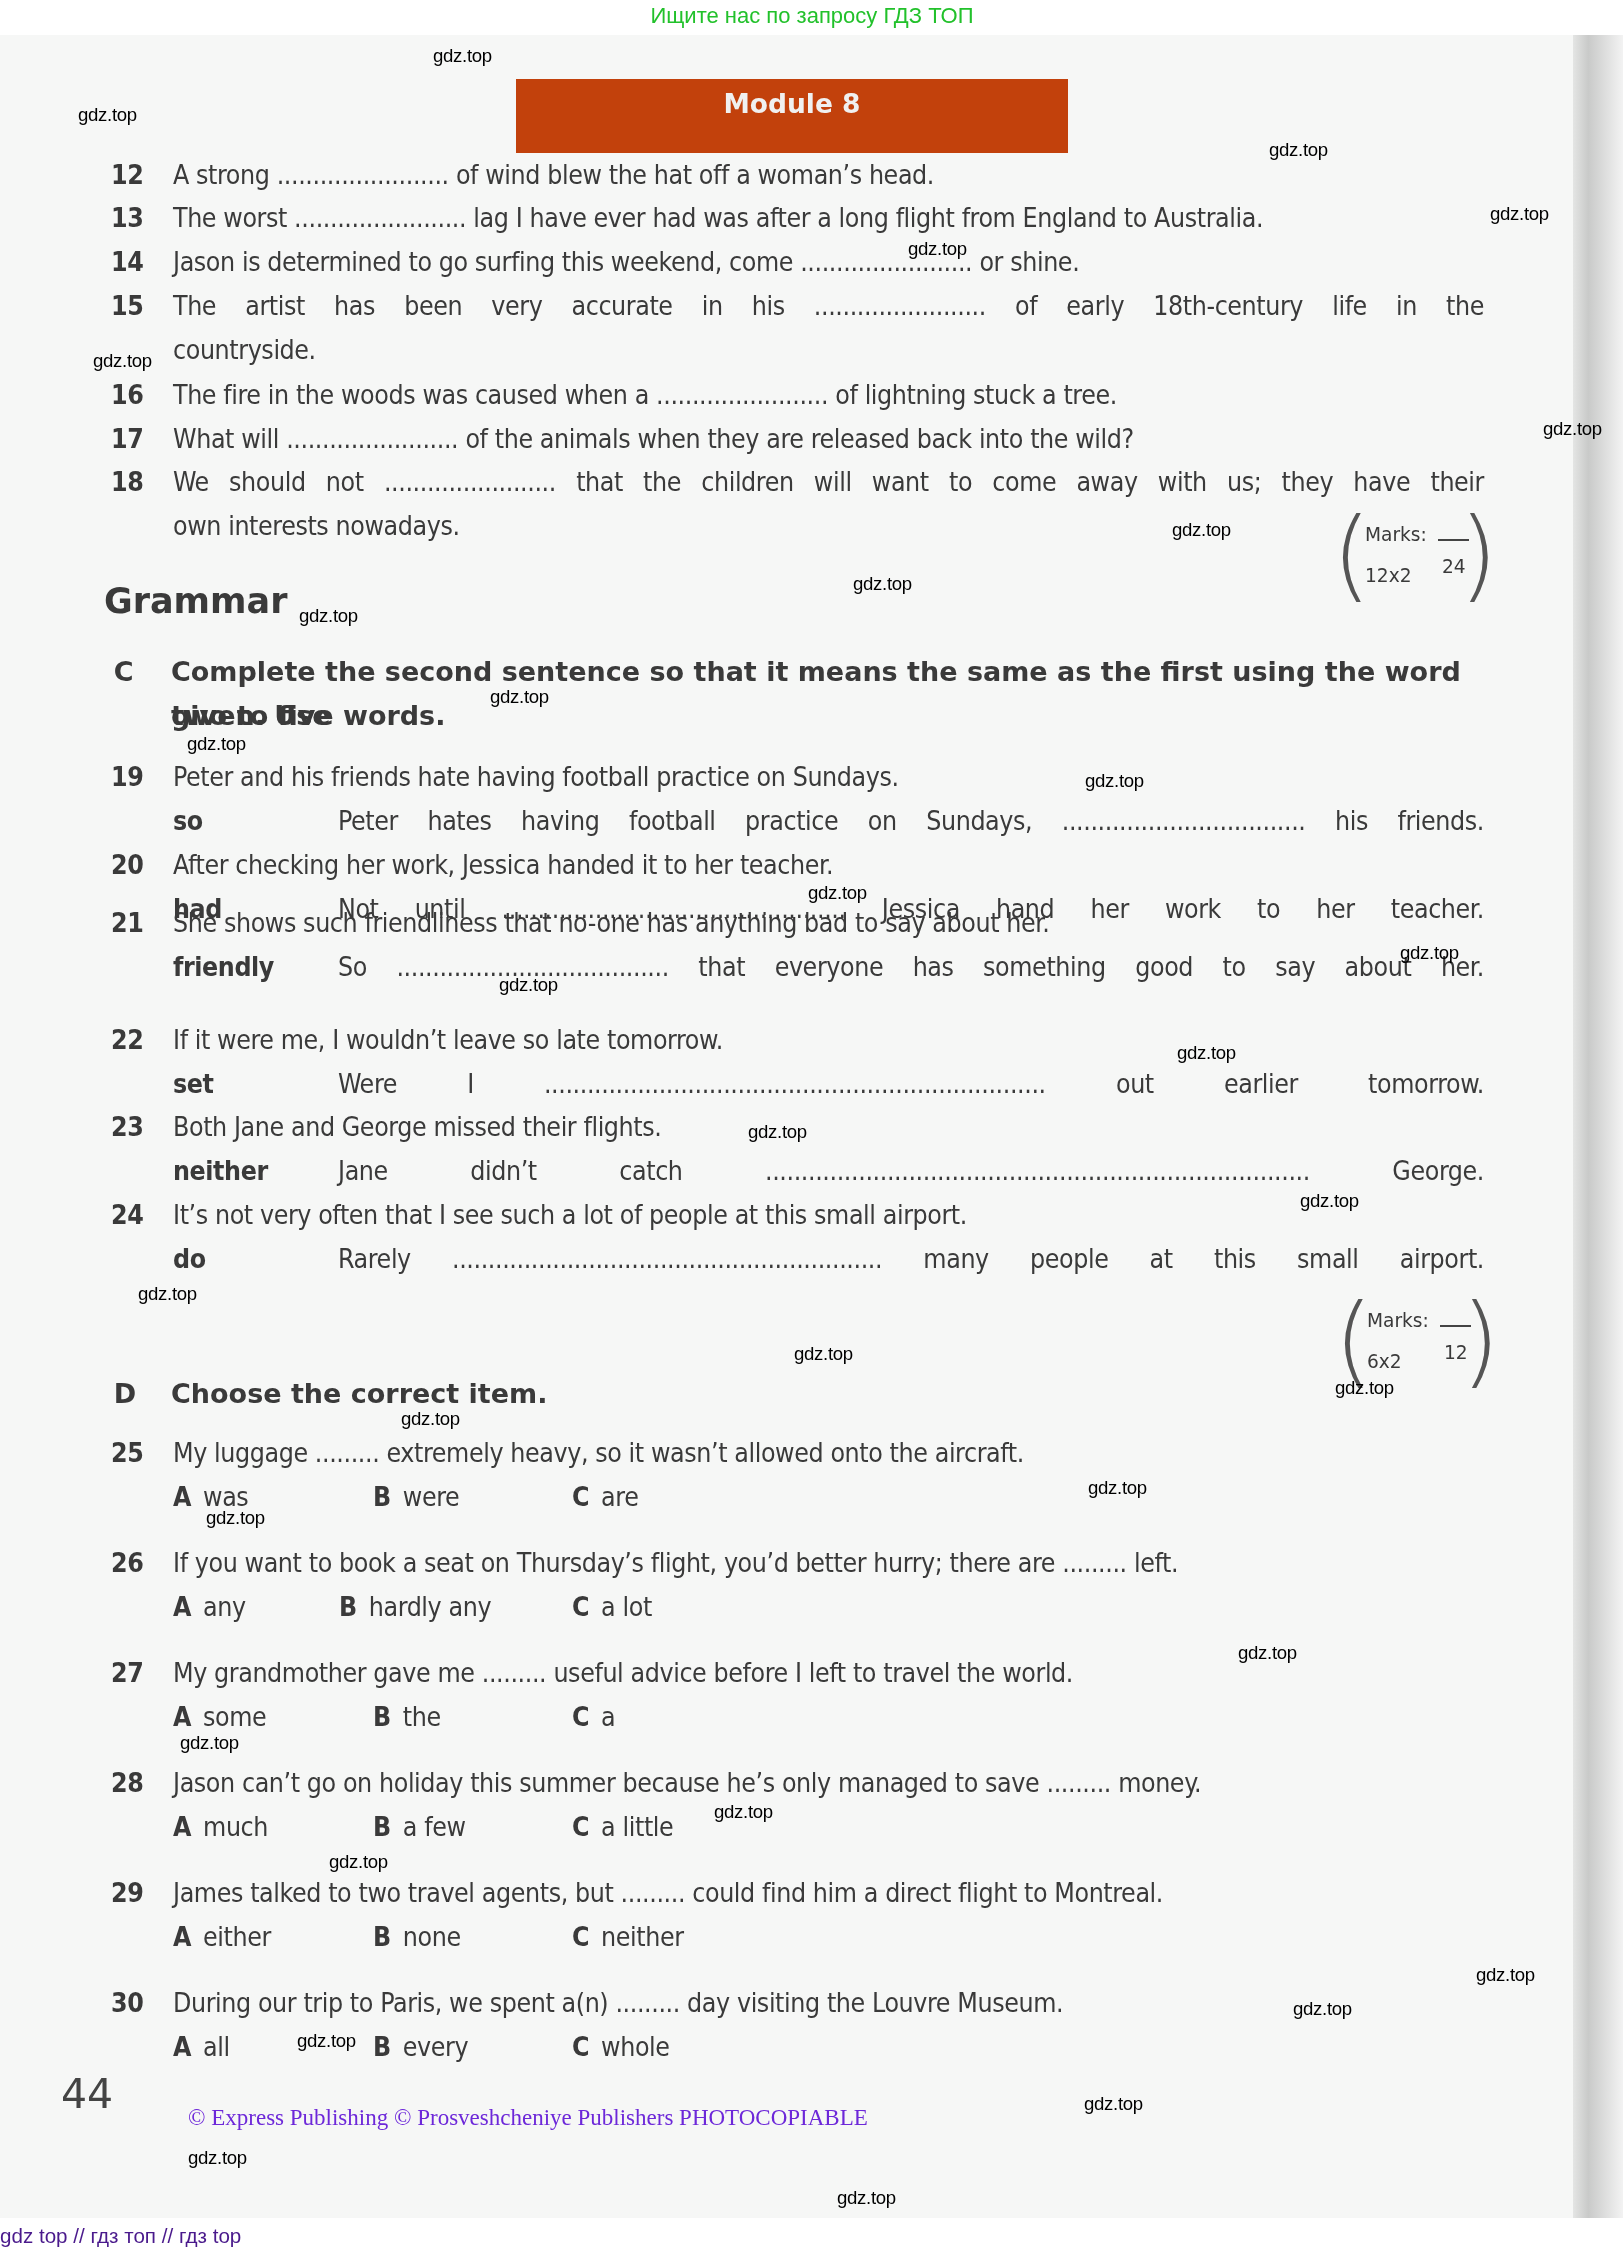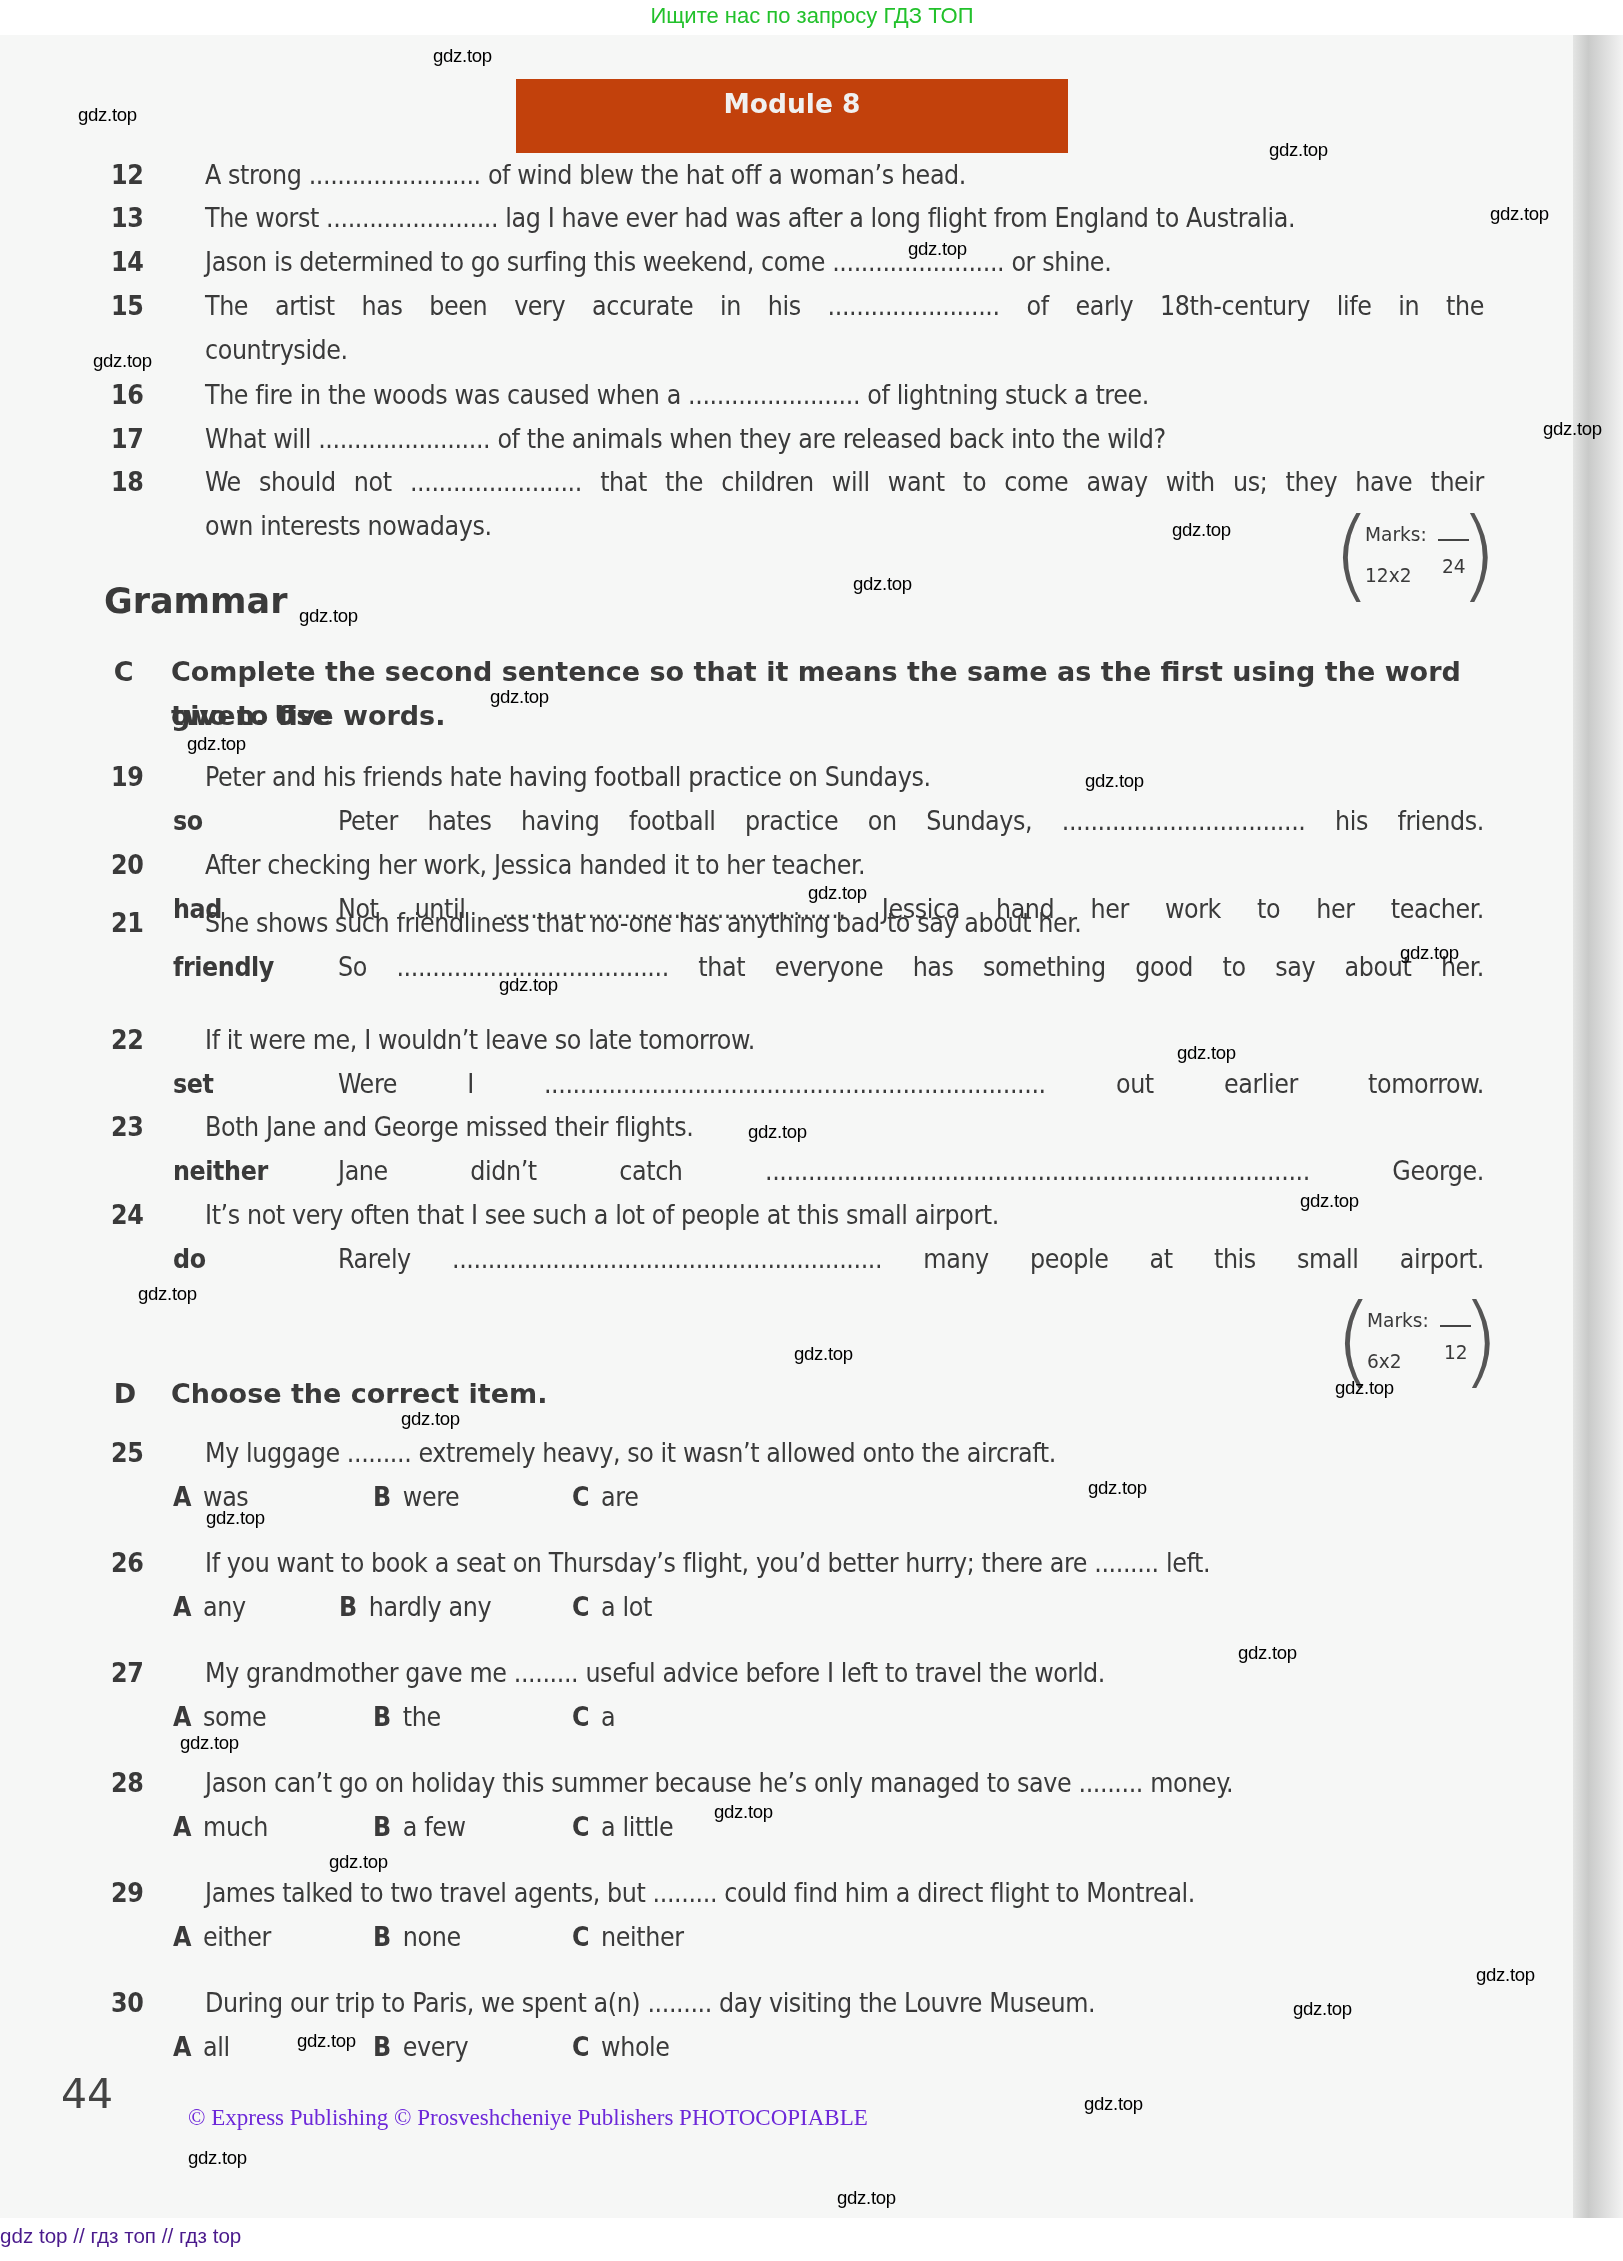--- a/index.html
+++ b/index.html
@@ -29,21 +29,21 @@
       line-height: 49px; font-family: "DejaVu Sans", sans-serif; margin-top: 41px;
     }
     .q {
       position: absolute; left: 111px; width: 1373px;
       font-size: 26.5px; line-height: 44px; font-family: "DejaVu Sans Condensed", "DejaVu Sans", sans-serif;
       letter-spacing: -0.4px; color: #3a3a3a;
     }
     .qnum {
       position: absolute; left: 0; width: 60px; font-weight: bold;
     }
-    .qtext { position: absolute; left: 62px; right: 0; margin-left: 32px; }
+    .qtext { position: absolute; left: 62px; right: 0; }
     .qtext.justify { text-align: justify; text-align-last: justify; }
     .keyword { position: absolute; left: 62px; font-weight: bold; }
     .second { position: absolute; left: 227px; right: 0; text-align: justify; text-align-last: justify; }
     .section-title {
       position: absolute; left: 104px; font-size: 35px; font-weight: bold; color: #3a3a3a;
     }
     .instruction {
       position: absolute; left: 111px; width: 1373px; font-size: 27px; font-weight: bold;
       line-height: 44px; color: #3a3a3a;
     }

